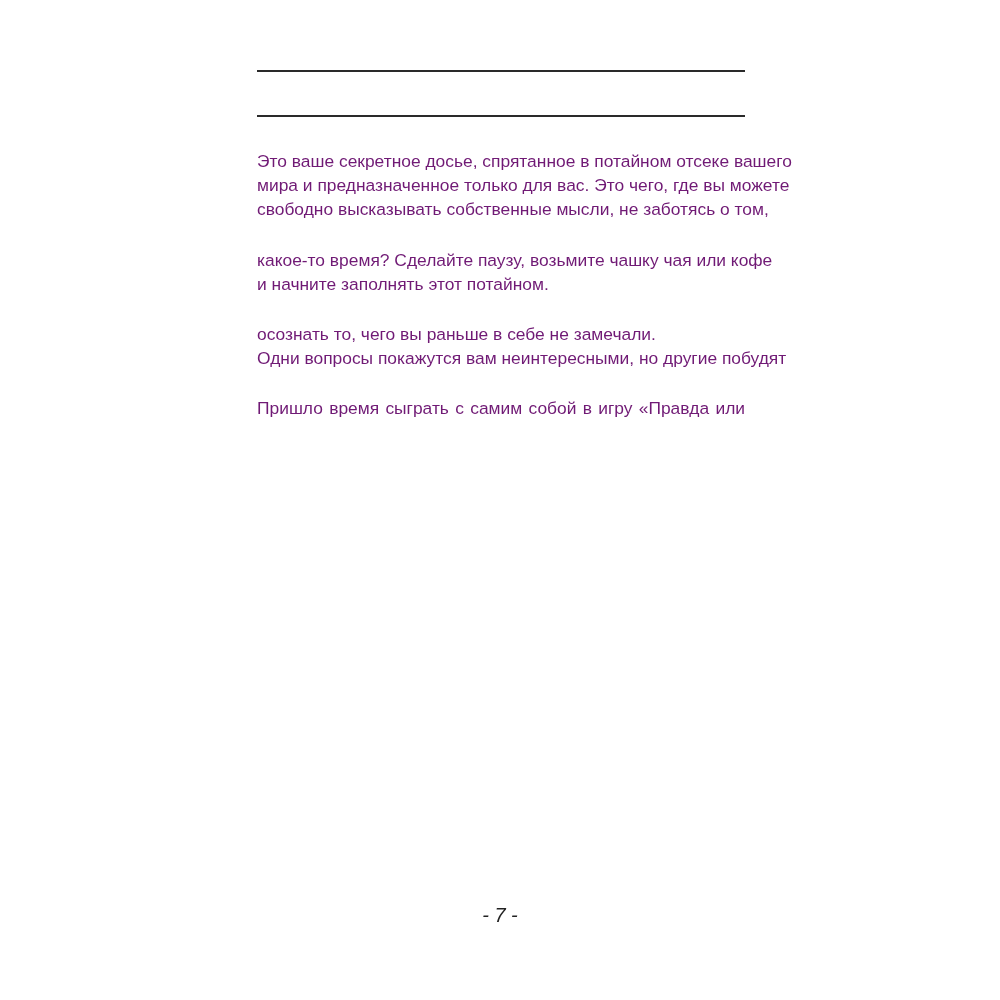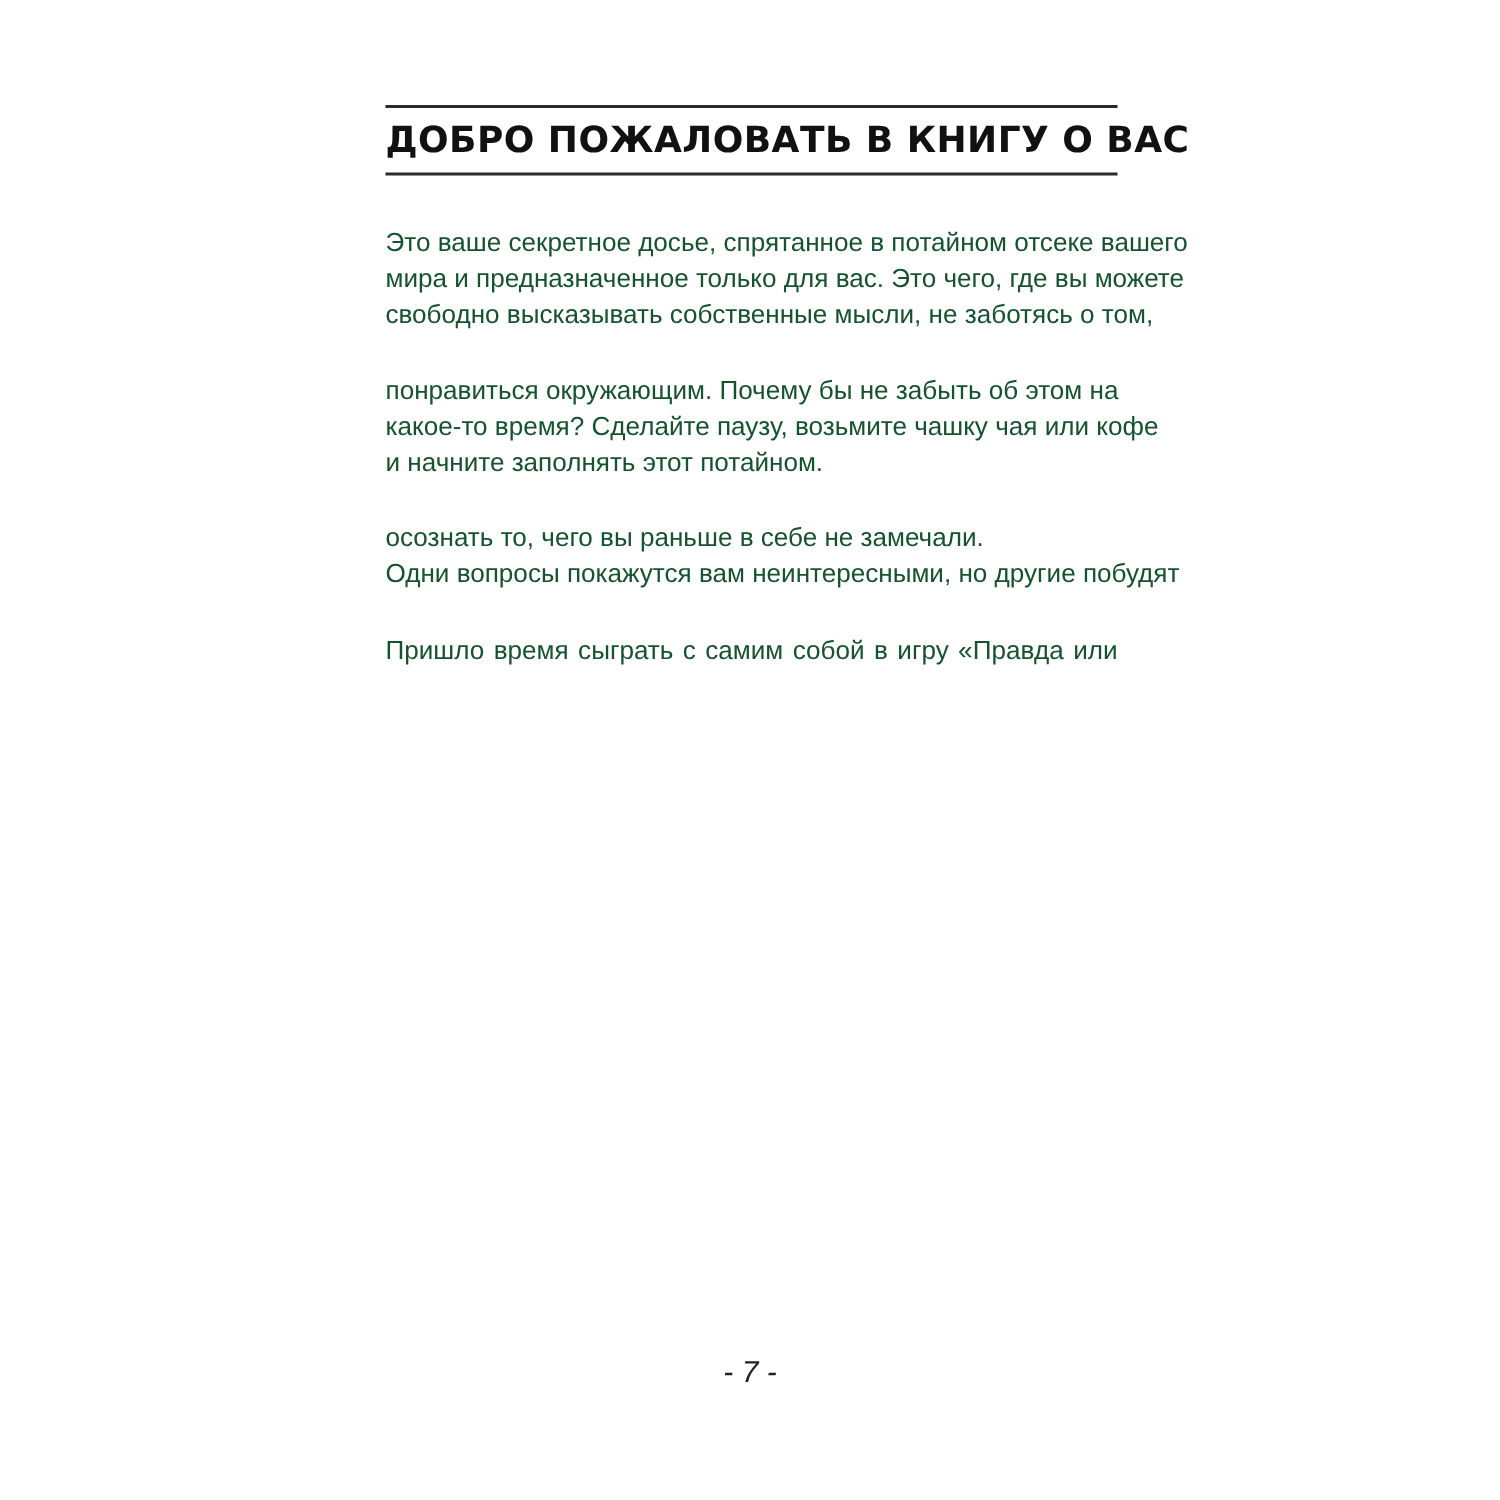--- a/index.html
+++ b/index.html
@@ -49,21 +49,21 @@
       top: 149px;
       width: 488px;
     }
     .para {
       margin: 0 0 26px 0;
       font-family: "Liberation Sans", sans-serif;
       font-size: 17.4px;
       line-height: 24.2px;
       text-align: justify;
       text-align-last: left;
-      color: #14532d;
+      color: #701a75;
     }
     .para .line {
       display: block;
       text-align: justify;
       text-align-last: justify;
       white-space: nowrap;
     }
     .para .line.last {
       text-align-last: left;
     }
@@ -77,31 +77,29 @@
       font-style: italic;
       font-size: 20px;
       color: #222222;
     }
   </style>
 </head>
 <body>
 
 <div class="page">
   <div class="rule top"></div>
-  <div class="title">ДОБРО ПОЖАЛОВАТЬ В КНИГУ О ВАС</div>
   <div class="rule bottom"></div>
 
   <div class="body-text">
     <p class="para">
       <span class="line">Это ваше секретное досье, спрятанное в потайном отсеке вашего</span>
       <span class="line">мира и предназначенное только для вас. Это чего, где вы можете</span>
       <span class="line">свободно высказывать собственные мысли, не заботясь о том,</span>
     </p>
     <p class="para">
-      <span class="line">понравиться окружающим. Почему бы не забыть об этом на</span>
       <span class="line">какое-то время? Сделайте паузу, возьмите чашку чая или кофе</span>
       <span class="line last">и начните заполнять этот потайном.</span>
     </p>
     <p class="para">
       <span class="line last">осознать то, чего вы раньше в себе не замечали.</span>
       <span class="line">Одни вопросы покажутся вам неинтересными, но другие побудят</span>
     </p>
     <p class="para">
       <span class="line">Пришло время сыграть с самим собой в игру «Правда или</span>
     </p>

